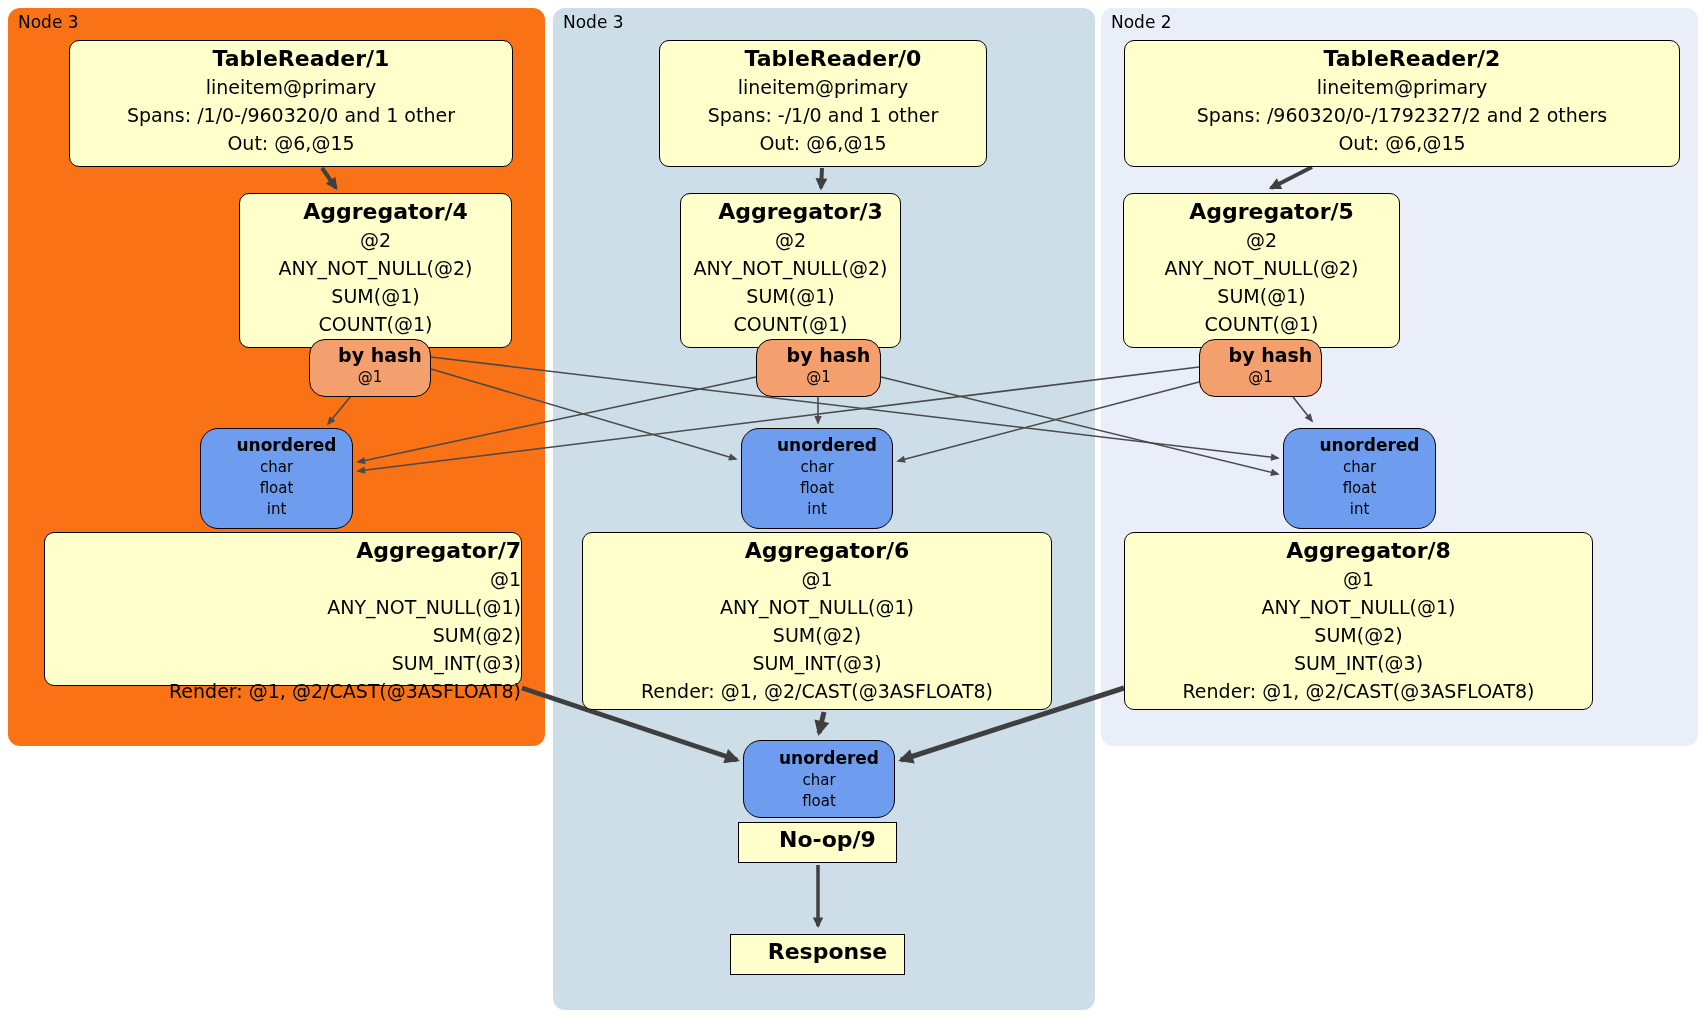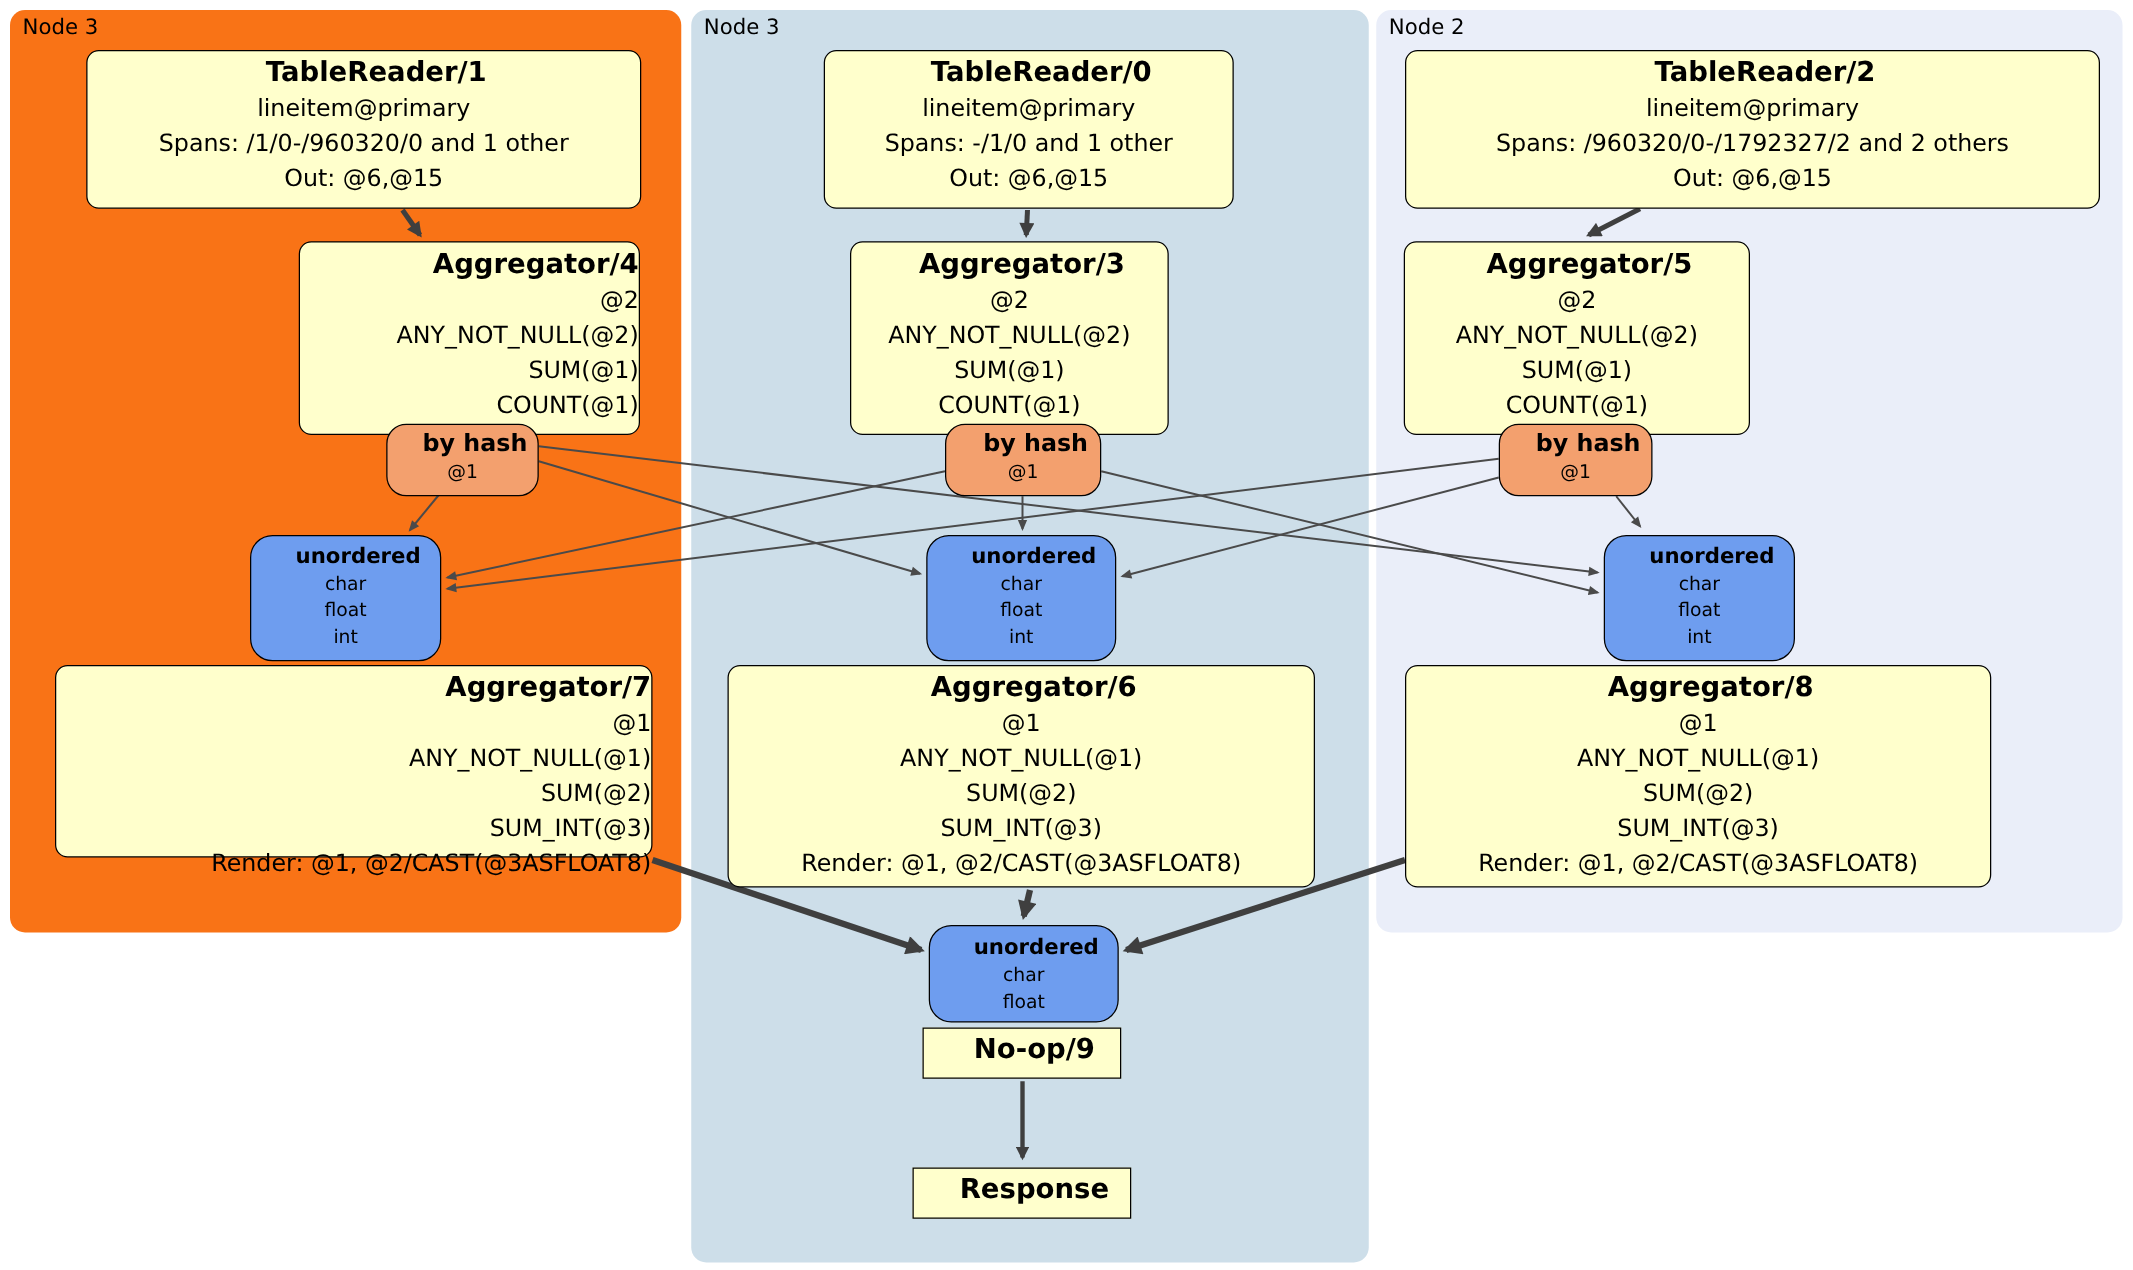--- a/index.html
+++ b/index.html
@@ -92,28 +92,28 @@
     <div class="bline">Spans: -/1/0 and 1 other</div>
     <div class="bline">Out: @6,@15</div>
   </div>
   <div class="box" style="left:1124px;top:40px;width:556px;height:127px;">
     <div class="title">TableReader/2</div>
     <div class="bline">lineitem@primary</div>
     <div class="bline">Spans: /960320/0-/1792327/2 and 2 others</div>
     <div class="bline">Out: @6,@15</div>
   </div>
 
-  <div class="box" style="left:239px;top:193px;width:273px;height:155px;text-align:right;">
+  <div class="box" style="left:239px;top:193px;width:273px;height:155px;">
     <div class="title">Aggregator/4</div>
     <div class="bline">@2</div>
     <div class="bline">ANY_NOT_NULL(@2)</div>
     <div class="bline">SUM(@1)</div>
     <div class="bline">COUNT(@1)</div>
   </div>
-  <div class="box" style="left:680px;top:193px;width:255px;height:155px;">
+  <div class="box" style="left:680px;top:193px;width:221px;height:155px;">
     <div class="title">Aggregator/3</div>
     <div class="bline">@2</div>
     <div class="bline">ANY_NOT_NULL(@2)</div>
     <div class="bline">SUM(@1)</div>
     <div class="bline">COUNT(@1)</div>
   </div>
   <div class="box" style="left:1123px;top:193px;width:277px;height:155px;">
     <div class="title">Aggregator/5</div>
     <div class="bline">@2</div>
     <div class="bline">ANY_NOT_NULL(@2)</div>

